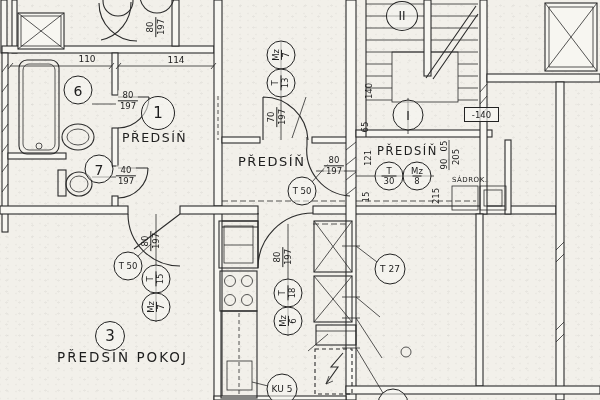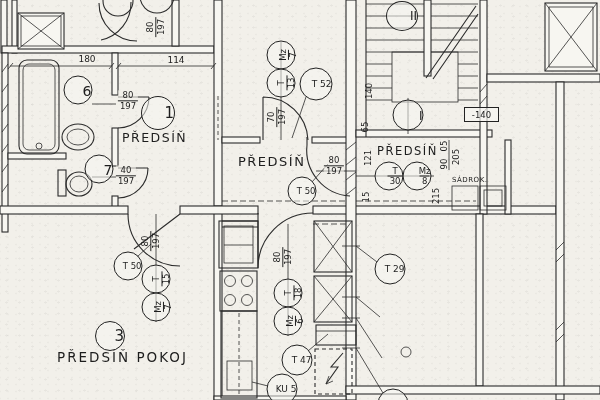--- a/index.html
+++ b/index.html
@@ -14,21 +14,21 @@
   }
   .plan svg{position:absolute;left:0;top:0;}
   svg .w{fill:#f7f6f1;stroke:#2b2b2b;stroke-width:1.1;}
   svg .ln{stroke:#2b2b2b;stroke-width:1.1;fill:none;}
   svg .thin{stroke-width:.8;}
   svg .dash{stroke-dasharray:6 3;}
   svg .dash2{stroke-dasharray:4 3;}
   .lbl{position:absolute;white-space:nowrap;}
   .room{font-size:12.5px;letter-spacing:1.5px;}
   .circle{position:absolute;border:1.4px solid #222;border-radius:50%;
-    display:flex;align-items:center;justify-content:flex-end;
+    display:flex;align-items:center;justify-content:center;
     transform:translate(-50%,-50%);background:rgba(246,245,241,.55);line-height:1;}
   .rotpair{transform:rotate(-90deg);display:flex;flex-direction:column;align-items:center;
     line-height:1.05;font-size:8.5px;}
   .hpair{display:flex;flex-direction:column;align-items:center;line-height:1.05;font-size:8.5px;}
   .den{border-top:1px solid #222;padding:0 2px;}
   .hdim{position:absolute;transform:translate(-50%,-50%);display:flex;flex-direction:column;
     align-items:center;line-height:1.2;font-size:8.5px;background:rgba(242,240,234,.6);}
   .vdim{position:absolute;transform:translate(-50%,-50%) rotate(-90deg);display:flex;
     flex-direction:column;align-items:center;line-height:1.2;font-size:8.5px;}
   .vone{position:absolute;transform:translate(-50%,-50%) rotate(-90deg);font-size:8.5px;
@@ -215,34 +215,28 @@
       <span>3</span>
     </div>
   <div class="circle" style="left:402px;top:16px;width:30px;height:28px;font-size:12px;">
       <span>II</span>
     </div>
   <div class="circle" style="left:408px;top:115px;width:29px;height:29px;font-size:12px;">
       <span>I</span>
     </div>
   <div class="levelbox" style="left:464px;top:107px;width:33px;height:13px;">-140</div>
 
-  <div class="circle" style="left:316px;top:84px;width:31px;height:31px;font-size:9px;">
-      <span>T 52</span>
-    </div>
   <div class="circle" style="left:302px;top:191px;width:27px;height:27px;font-size:8.5px;">
       <span>T 50</span>
     </div>
   <div class="circle" style="left:128px;top:266px;width:27px;height:27px;font-size:8.5px;">
       <span>T 50</span>
     </div>
-  <div class="circle" style="left:297px;top:360px;width:29px;height:29px;font-size:9px;">
-      <span>T 47</span>
-    </div>
   <div class="circle" style="left:390px;top:269px;width:29px;height:29px;font-size:9px;">
-      <span>T 29</span>
+      <span>T 27</span>
     </div>
   <div class="circle" style="left:393px;top:404px;width:29px;height:29px;font-size:9px;">
       <span>T 4</span>
     </div>
   <div class="circle" style="left:282px;top:389px;width:29px;height:29px;font-size:9px;">
       <span>KU 5</span>
     </div>
 
   <div class="circle" style="left:281px;top:55px;width:27px;height:27px;">
     <div class="rotpair">
@@ -286,21 +280,21 @@
         <span class="den">30</span>
       </div>
   </div>
   <div class="circle" style="left:417px;top:176px;width:27px;height:27px;">
     <div class="hpair">
         <span>Mz</span>
         <span class="den">8</span>
       </div>
   </div>
 
-  <div class="plain" style="left:87px;top:59px;">180</div>
+  <div class="plain" style="left:87px;top:59px;">110</div>
   <div class="plain" style="left:176px;top:60px;">114</div>
   <div class="hdim" style="left:128px;top:101px;">
     <span>80</span>
       <span class="den">197</span>
   </div>
   <div class="hdim" style="left:126px;top:176px;">
     <span>40</span>
       <span class="den">197</span>
   </div>
   <div class="hdim" style="left:334px;top:166px;">

